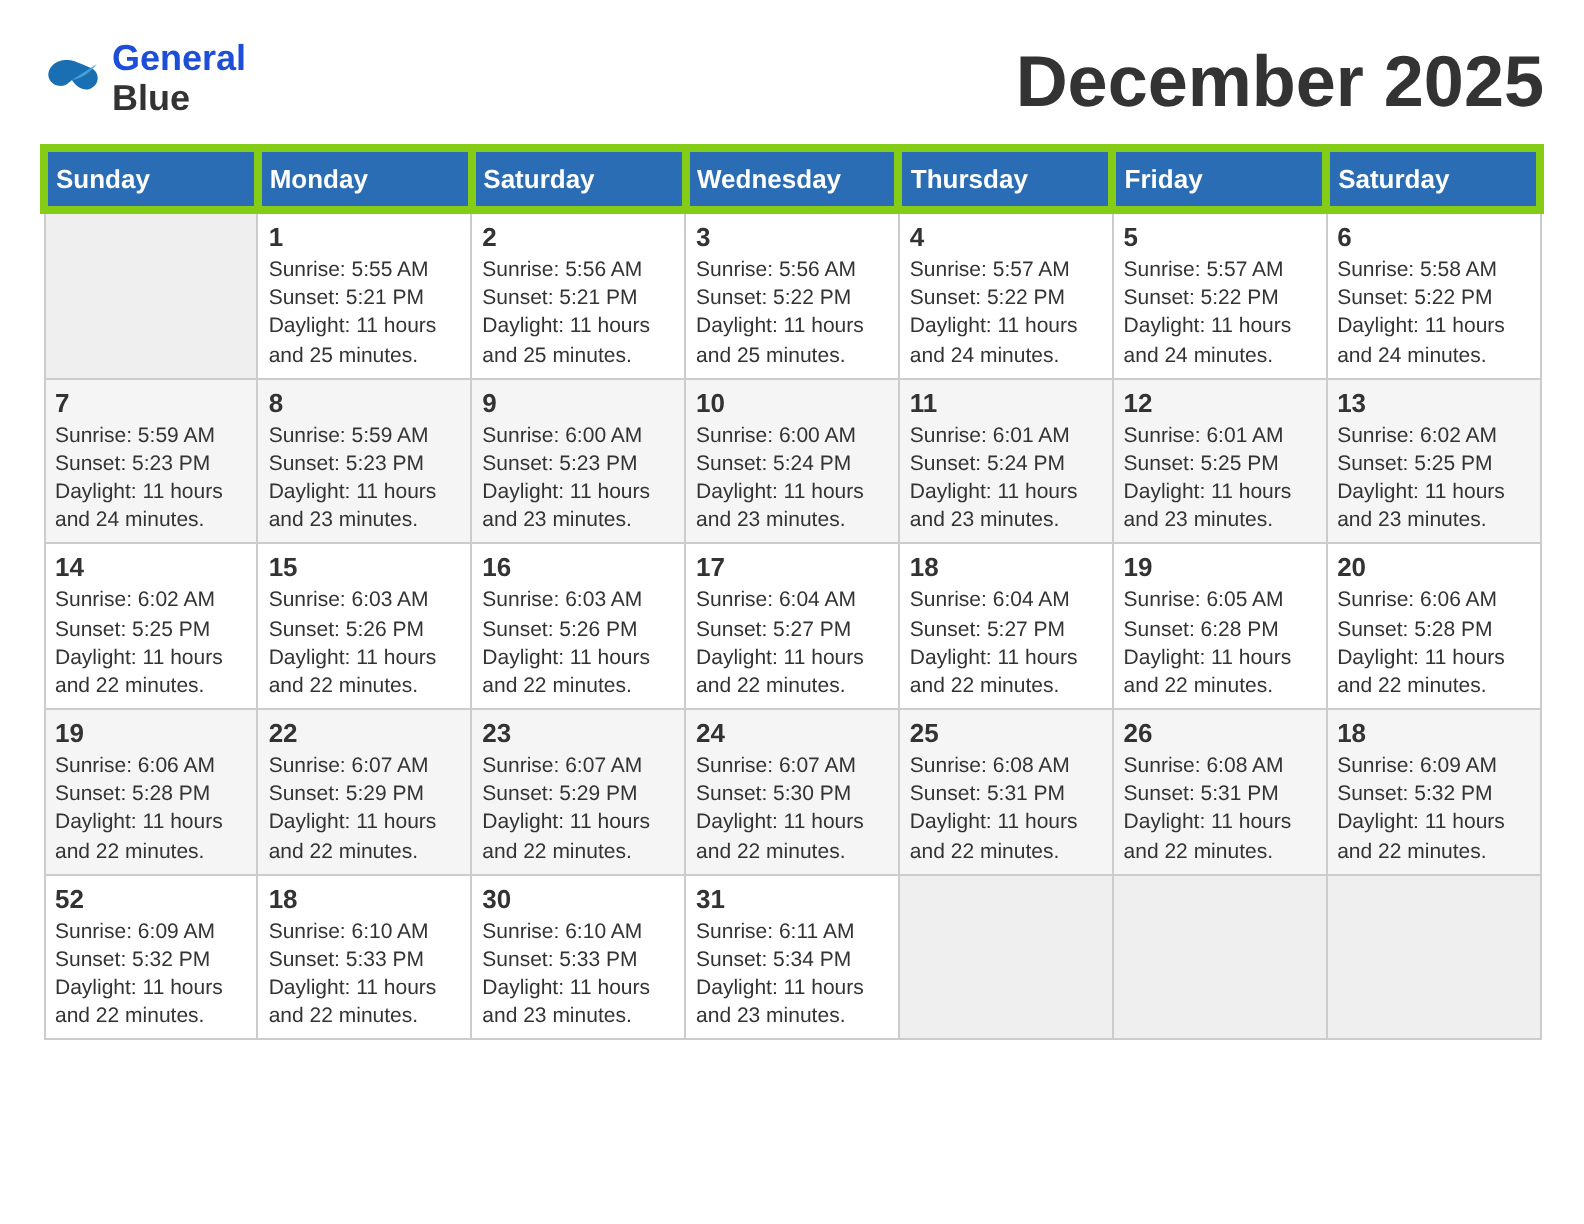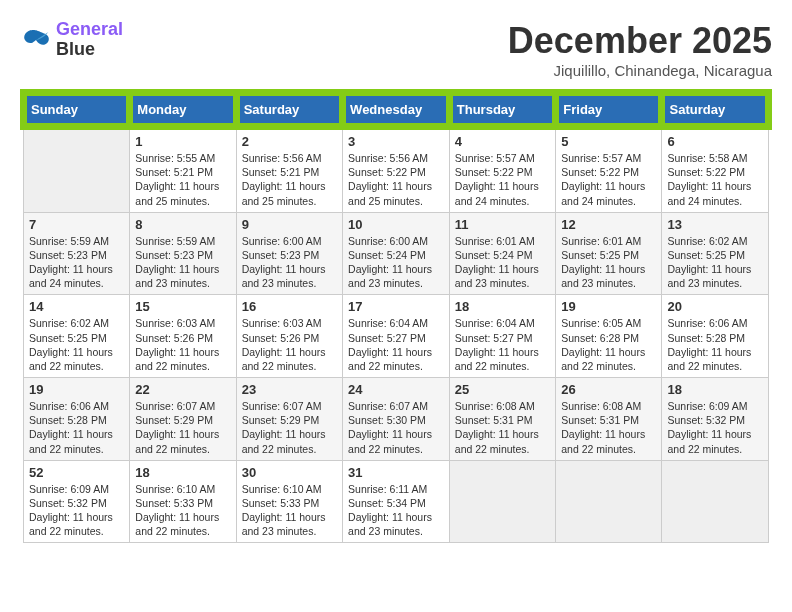--- a/index.html
+++ b/index.html
@@ -21,21 +21,21 @@
       align-items: center;
       gap: 4px;
     }
     .logo-text {
       font-size: 18px;
       font-weight: bold;
       color: #333;
       line-height: 1.1;
     }
     .logo-text span {
-      color: #8b5cf6;
+      color: #1d4ed8;
     }
     .logo-bird {
       width: 32px;
       height: 28px;
     }
     .title-area {
       text-align: right;
     }
     .month-title {
       font-size: 36px;
@@ -51,21 +51,21 @@
       border-collapse: collapse;
       font-size: 11px;
     }
     .calendar-table thead tr th {
       background-color: #2a6db5;
       color: #fff;
       padding: 6px 4px;
       text-align: left;
       font-size: 13px;
       font-weight: bold;
-      border: 7px solid #84cc16;
+      border: 4px solid #84cc16;
     }
     .calendar-table tbody tr td {
       border: 1px solid #ccc;
       vertical-align: top;
       padding: 4px 5px;
       height: 80px;
       width: 107px;
     }
     .day-number {
       font-size: 13px;
@@ -100,21 +100,20 @@
       <path d="M18 4 C18 4 10 2 6 8 C2 14 8 20 14 18 C16 17 18 15 18 15 C18 15 22 22 28 20 C34 18 34 10 28 8 C24 6 18 4 18 4Z" fill="#1a6fb3"></path>
       <path d="M18 15 L32 6 C32 6 26 14 18 15Z" fill="#4a9fd4"></path>
     </svg>
     <div class="logo-text">
       <div><span>General</span></div>
       <div>Blue</div>
     </div>
   </div>
   <div class="title-area">
     <div class="month-title">December 2025</div>
-    <div class="location">Jiquilillo, Chinandega, Nicaragua</div>
   </div>
 </div>
 
 <table class="calendar-table">
   <thead>
     <tr>
       <th>Sunday</th>
       <th>Monday</th>
       <th>Saturday</th>
       <th>Wednesday</th>

